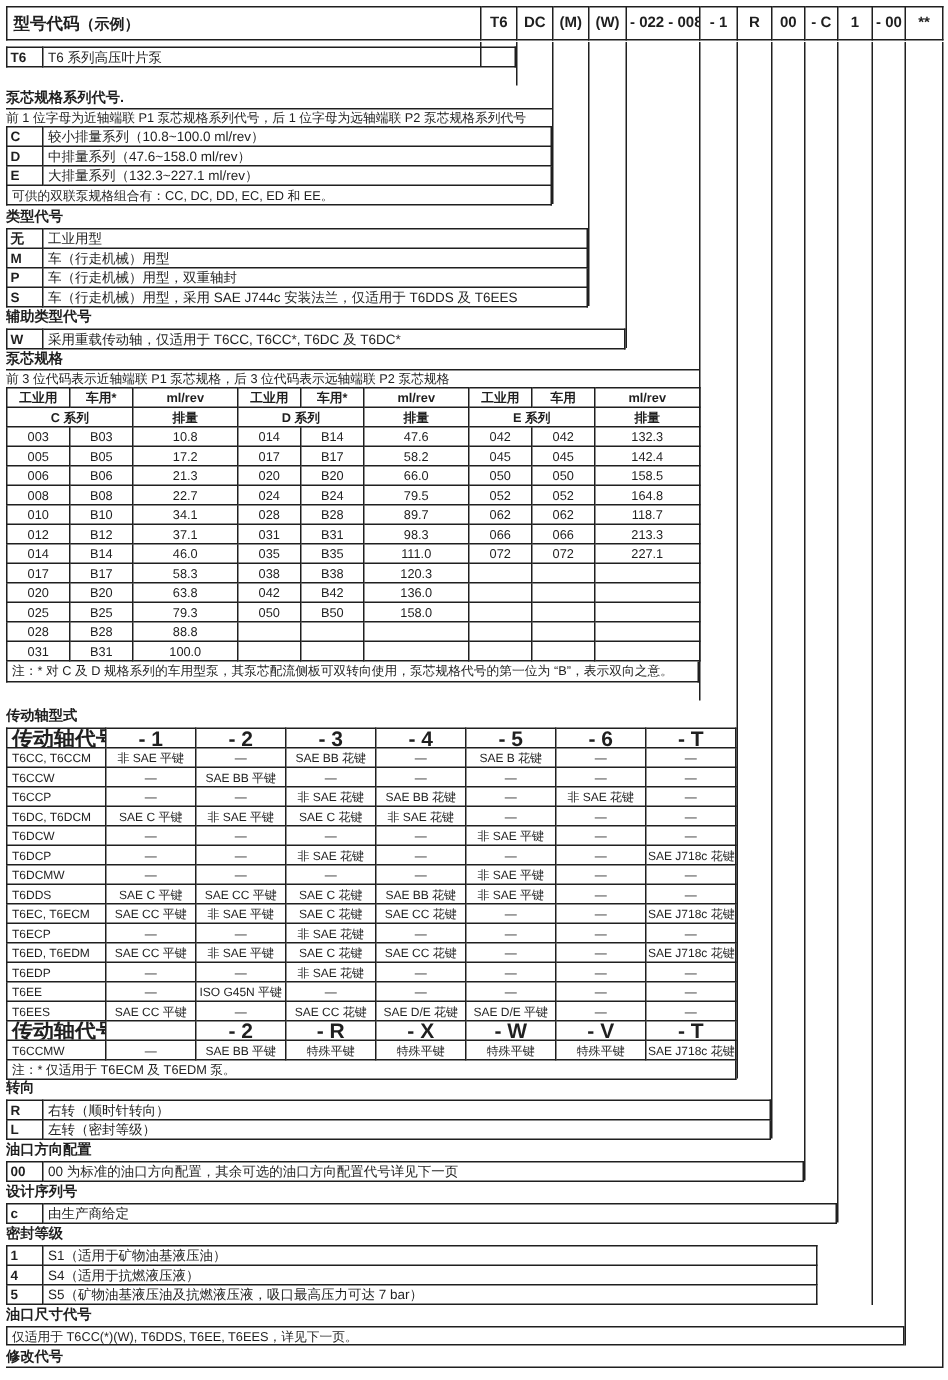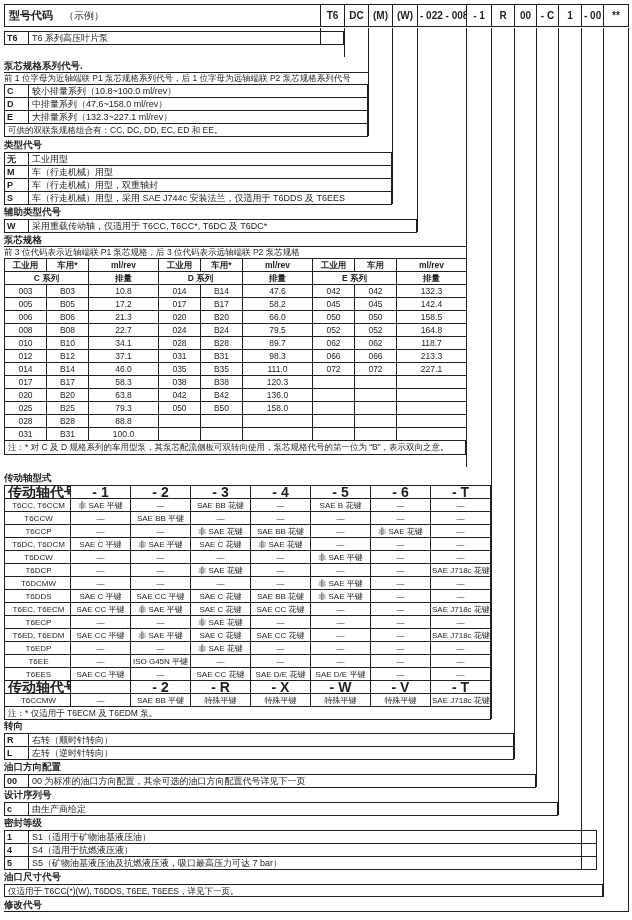--- a/index.html
+++ b/index.html
@@ -7,35 +7,35 @@
   #page{
     position:relative; width:632px; height:920px; background:var(--paper);
     font-family:"Liberation Sans","DejaVu Sans",sans-serif; color:var(--ink);
     overflow:hidden; margin:0 auto;
   }
   
   #hdr{ position:absolute; left:4px; top:4px; width:624px; border-collapse:collapse; table-layout:fixed; }
   #hdr td{ border:1px solid var(--ink); height:22px; padding:0 2px; font-size:10px; font-weight:bold;
            text-align:center; white-space:nowrap; overflow:hidden; box-sizing:border-box; }
   #hdr td.hl{ text-align:left; padding-left:4px; font-size:11px; }
-  #hdr td.hl .n{ font-weight:normal; font-size:10px;padding-left:11px; }
+  #hdr td.hl .n{ font-weight:bold; font-size:10px; }
   
   .sec{ position:absolute; left:4px; box-sizing:border-box; }
   .sec-h{ height:13px; box-sizing:border-box; font-size:9.5px; line-height:12px; font-weight:bold;
           white-space:nowrap; overflow:hidden; }
   .sec-h.ul{ border-bottom:1px solid var(--ink); }
   .desc{ height:11px; box-sizing:border-box; font-size:8.5px; line-height:11px; white-space:nowrap; overflow:hidden; }
   table.grid{ width:100%; border-collapse:collapse; table-layout:fixed; }
   table.grid td{ border:1px solid var(--ink); height:13px; box-sizing:border-box; padding:0 3px;
                  font-size:9px; line-height:11px; white-space:nowrap; overflow:hidden; }
   table.kv td:first-child{ width:24px; font-weight:bold; text-align:left; padding:0 2px; }
   table.spec td{ text-align:center; font-size:8.5px; padding:0 1px; }
   table.spec thead td{ font-weight:bold; }
   table.shaft td{ text-align:center; font-size:8px; padding:0 1px; }
-  table.shaft td:first-child{ text-align:center; padding-left:3px; }
+  table.shaft td:first-child{ text-align:left; padding-left:3px; }
   table.shaft tr.hdr td{ font-weight:bold; font-size:14px; }
   table.shaft tr.hdr td:first-child{ text-align:center; }
   .note{ border:1px solid var(--ink); border-top:none; height:13px; box-sizing:border-box;
          font-size:8.5px; line-height:12px; padding:0 3px; white-space:nowrap; overflow:hidden; }
   .note.tall{ height:14px; }
   .vl{ position:absolute; width:1px; background:var(--ink); }
 </style>
 </head>
 <body>
 
@@ -511,21 +511,21 @@
   <div class="sec" style="top:720px;width:510px">
     <div class="sec-h">转向</div>
     <table class="grid kv">
         <tbody>
           <tr>
             <td>R</td>
             <td>右转（顺时针转向）</td>
           </tr>
           <tr>
             <td>L</td>
-            <td>左转（逆时针转向）</td>
+            <td>左转（密封等级）</td>
           </tr>
         </tbody>
       </table>
   </div>
 
   <div class="sec" style="top:761px;width:532px">
     <div class="sec-h">油口方向配置</div>
     <table class="grid kv">
         <tbody>
           <tr>
@@ -541,21 +541,21 @@
     <table class="grid kv">
         <tbody>
           <tr>
             <td>c</td>
             <td>由生产商给定</td>
           </tr>
         </tbody>
       </table>
   </div>
 
-  <div class="sec" style="top:817px;width:593px">
+  <div class="sec" style="top:817px;width:541px">
     <div class="sec-h">密封等级</div>
     <table class="grid kv">
         <tbody>
           <tr>
             <td>1</td>
             <td>S1（适用于矿物油基液压油）</td>
           </tr>
           <tr>
             <td>4</td>
             <td>S4（适用于抗燃液压液）</td>

